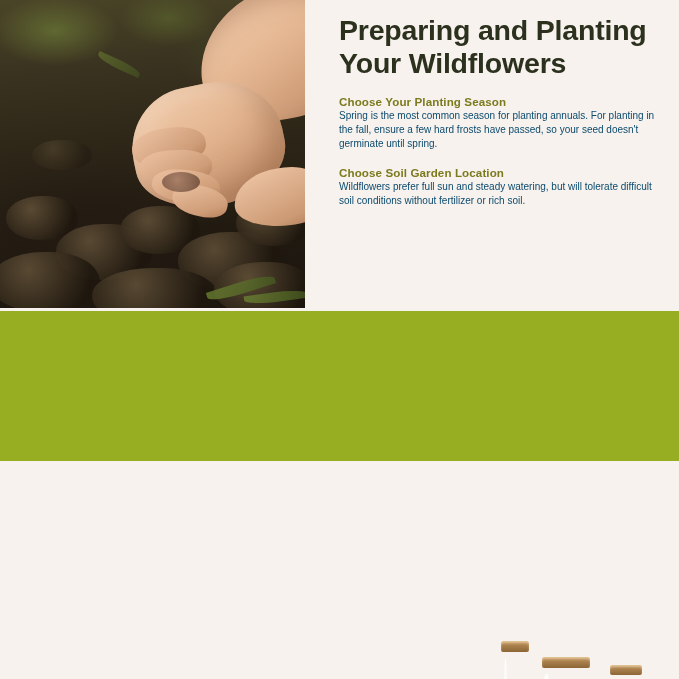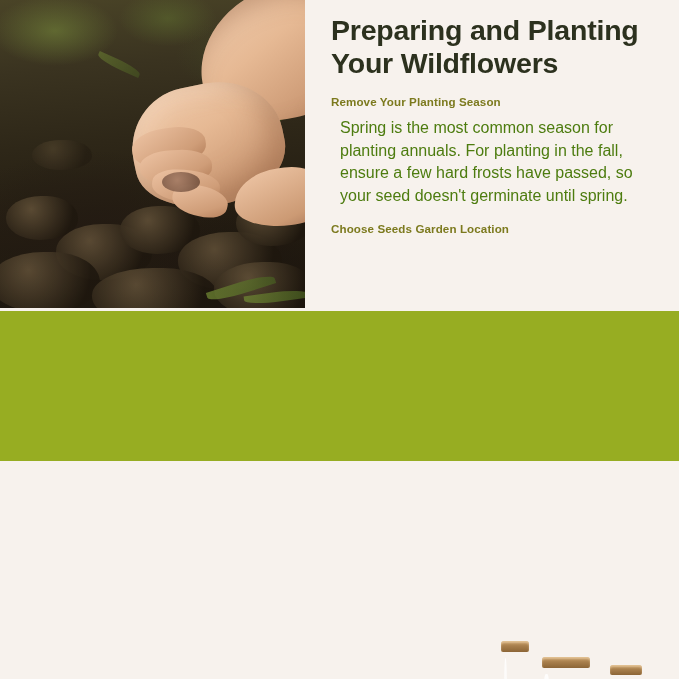--- a/index.html
+++ b/index.html
@@ -130,45 +130,45 @@
   .jar .shine {
     position: absolute; top: 6%; left: 10%; width: 12%; height: 80%;
     background: linear-gradient(180deg, rgba(255,255,255,.85), rgba(255,255,255,.15));
     border-radius: 40%;
     z-index: 2;
   }
 
   
   .copy {
     position: absolute;
-    left: 331px;
+    left: 339px;
     width: 324px;
   }
   .copy-planting { top: 14px; }
 
   .headline {
     margin: 0;
     font-size: 28.5px;
     line-height: 1.17;
     font-weight: 700;
     letter-spacing: -0.2px;
     color: #2c311e;
   }
   .subhead {
     margin: 14px 0 1px 0;
     font-size: 11.6px;
     font-weight: 700;
     letter-spacing: .1px;
     color: #7c7a1e;
   }
   .body {
-    margin: 9px;
-    font-size: 16px;
+    margin: 0;
+    font-size: 10px;
     line-height: 1.43;
-    color: #4d7c0f;
+    color: #0c4a6e;
   }
 
   .green-copy {
     position: absolute;
     left: 39px;
     top: 334px;
     width: 285px;
   }
   .green-headline {
     margin: 0;
@@ -209,24 +209,25 @@
       <div class="finger f2"></div>
       <div class="finger f3"></div>
       <div class="finger f4"></div>
       <div class="seed-pinch"></div>
       <div class="hand2"></div>
     </div>
 
     <div class="copy copy-planting">
       <h1 class="headline">Preparing and Planting Your Wildflowers</h1>
 
-      <h2 class="subhead">Remove Your Planting Season</h2>
+      <h2 class="subhead">Choose Your Planting Season</h2>
       <p class="body">Spring is the most common season for planting annuals. For planting in the fall, ensure a few hard frosts have passed, so your seed doesn't germinate until spring.</p>
 
-      <h2 class="subhead">Choose Seeds Garden Location</h2>
+      <h2 class="subhead">Choose Soil Garden Location</h2>
+      <p class="body">Wildflowers prefer full sun and steady watering, but will tolerate difficult soil conditions without fertilizer or rich soil.</p>
 
     </div>
   </div>
 
   <div class="section sec-storing">
 
     <div class="green-copy">
       <h2 class="green-headline">Storing Your Seeds</h2>
 
     </div>

